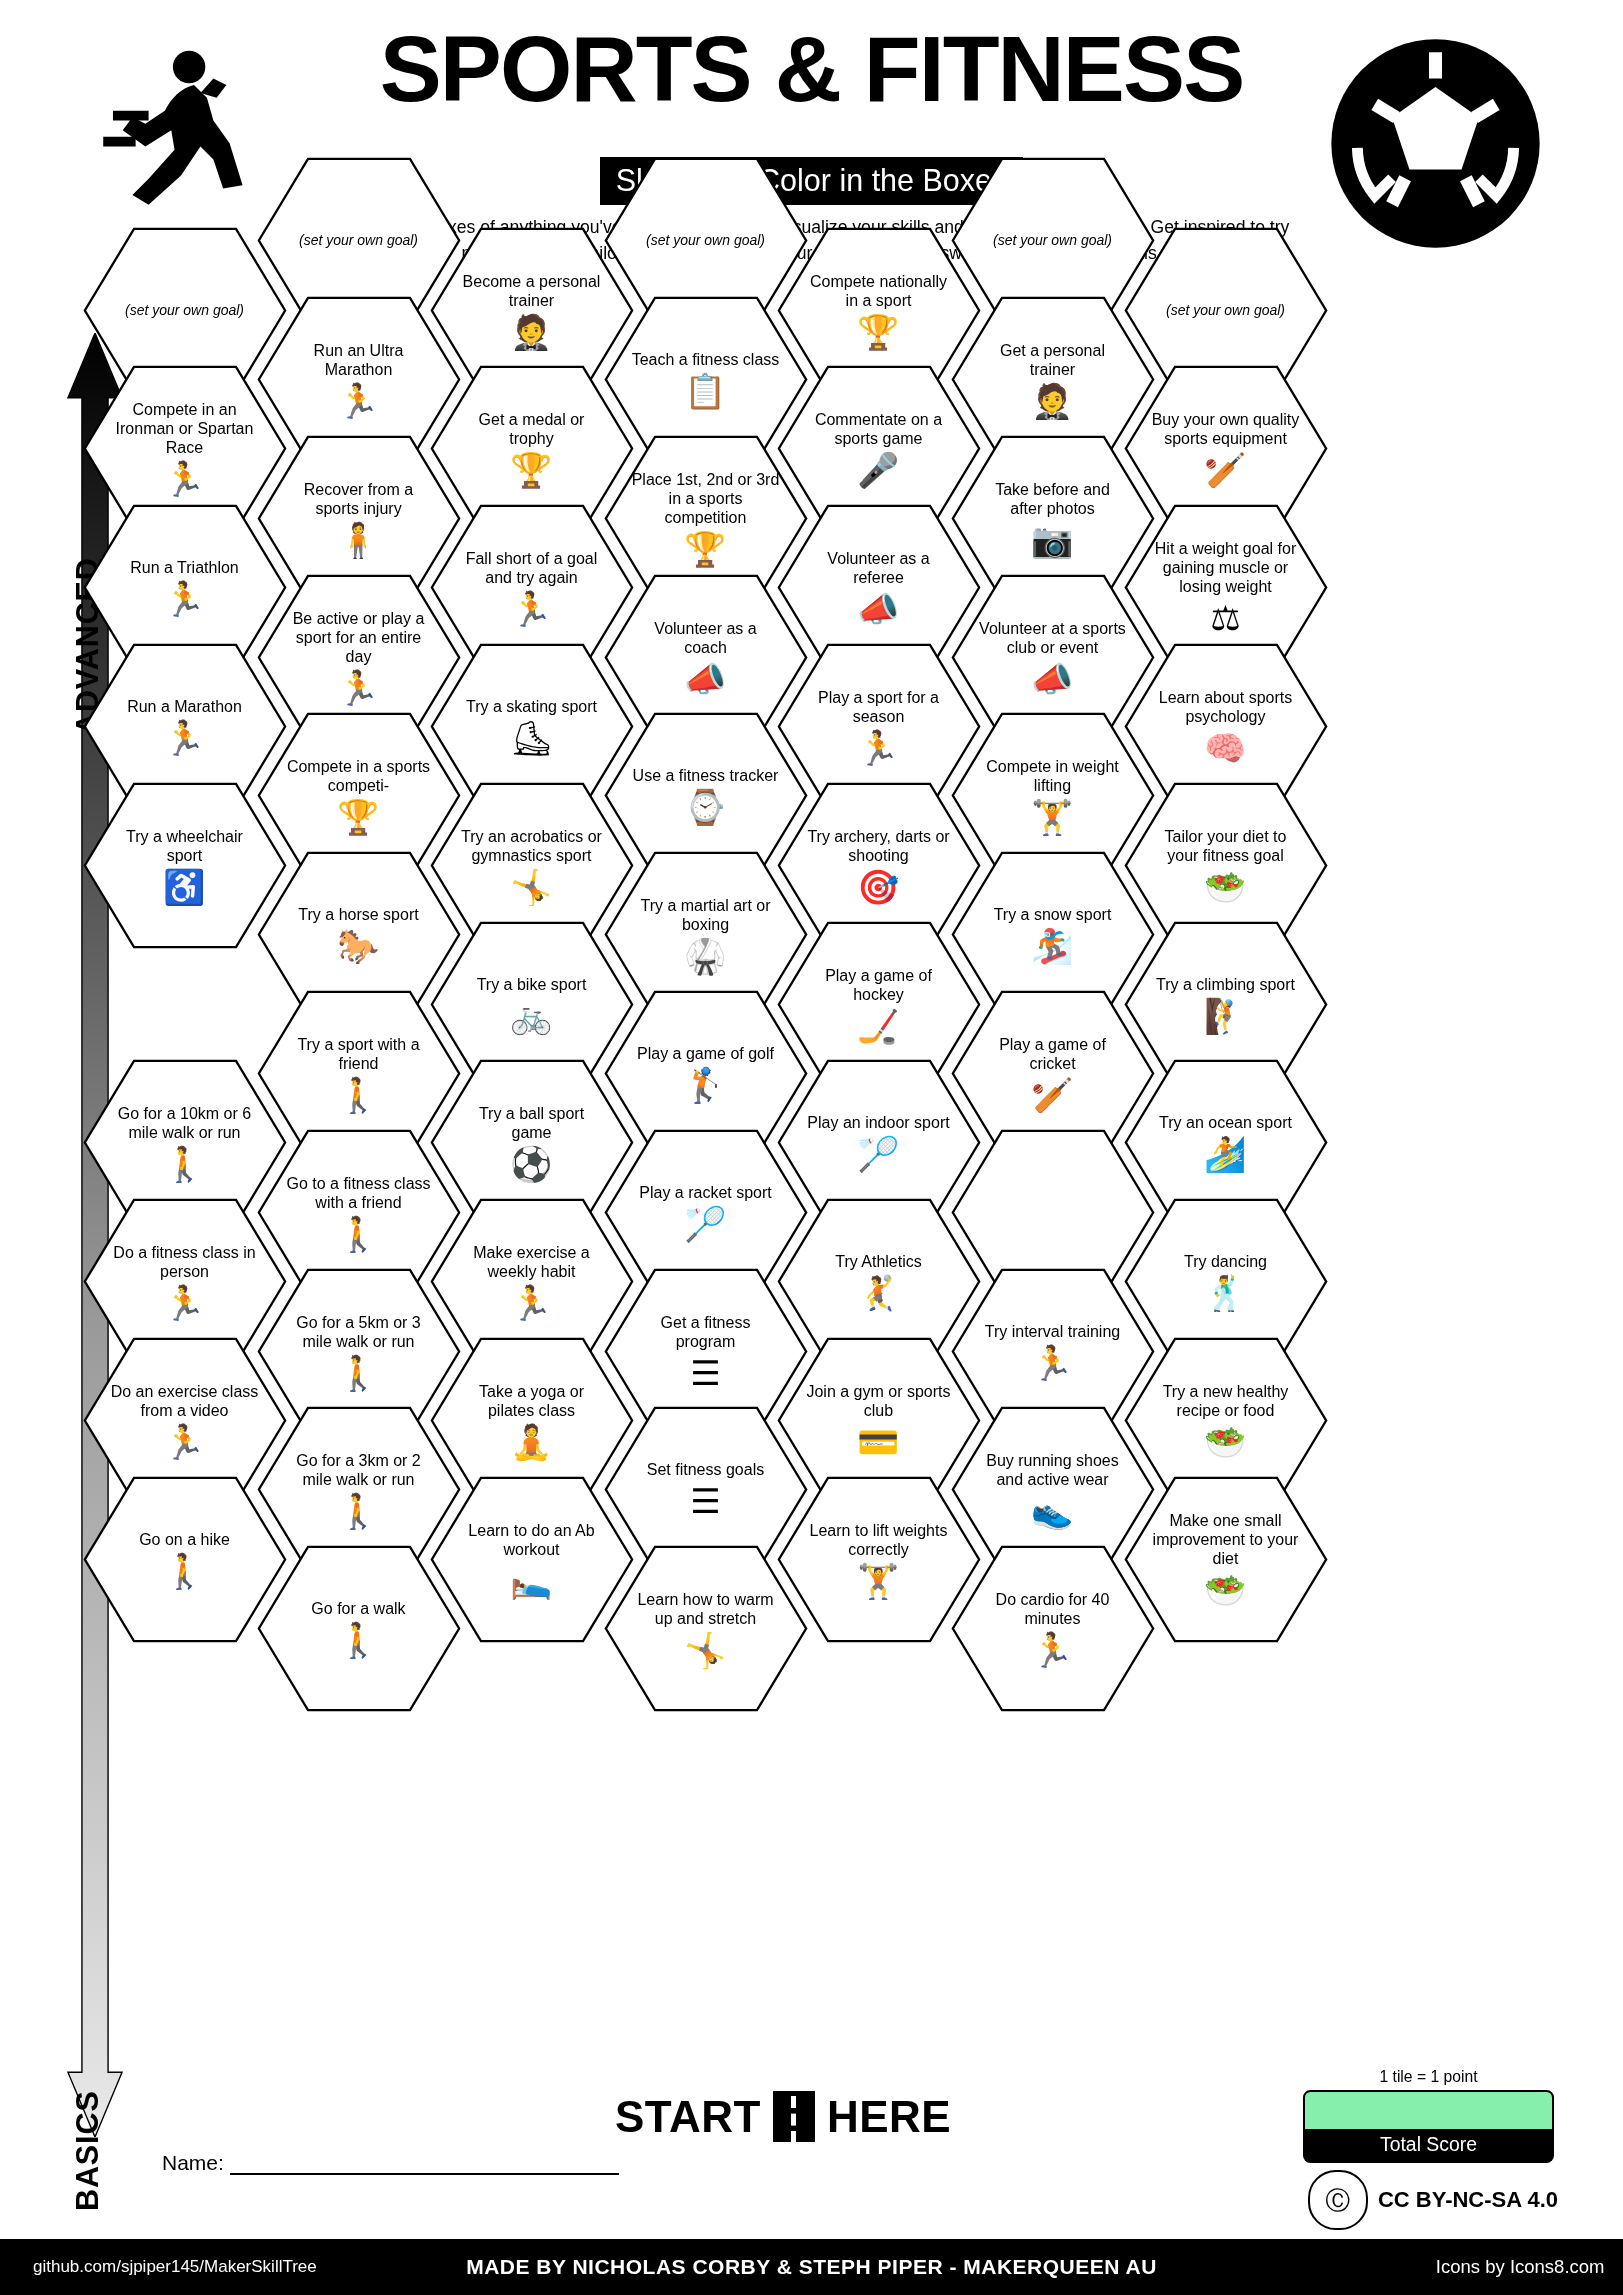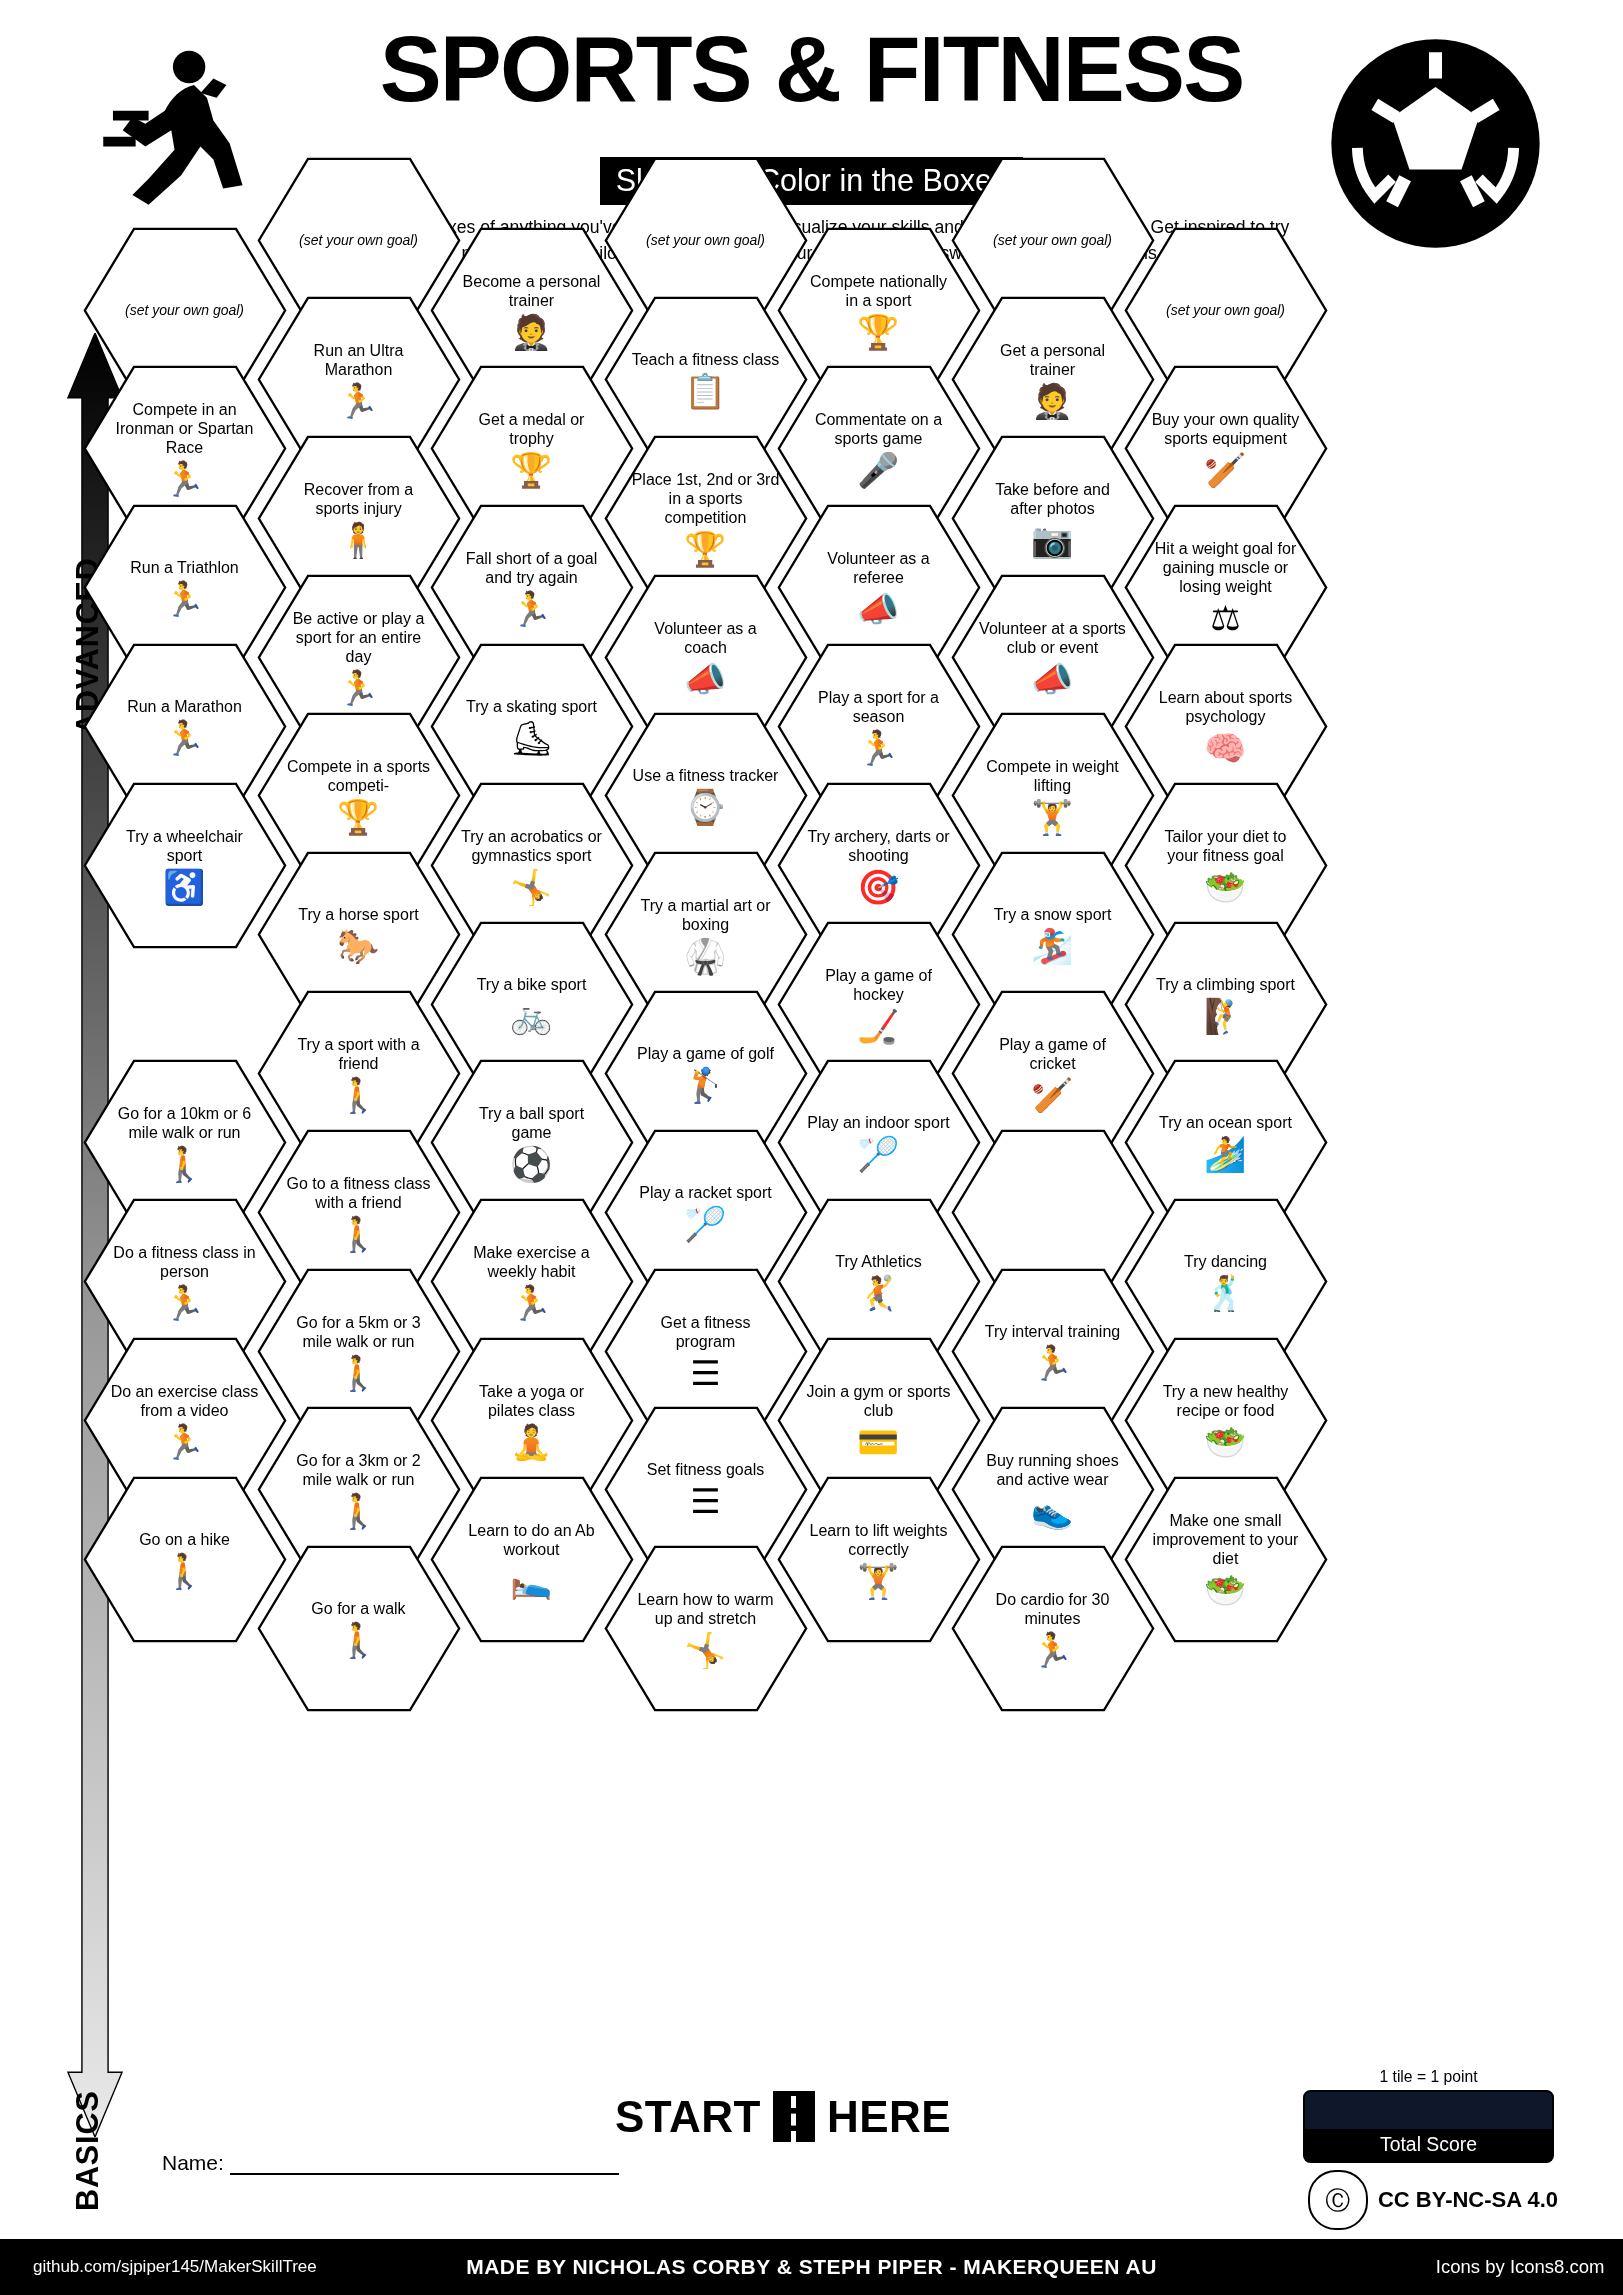--- a/index.html
+++ b/index.html
@@ -34,21 +34,21 @@
   .start-row{position:absolute;left:615px;top:2091px;display:flex;align-items:center;gap:12px;}
   .start-row .word{font-size:44px;font-weight:bold;letter-spacing:0.5px;}
   .road{width:42px;height:51px;background:#000;position:relative;}
   .road:before{content:"";position:absolute;left:18.5px;top:4.6px;width:4.6px;height:12px;background:#fff;box-shadow:0 17.6px 0 #fff,0 35px 0 #fff;}
 
   .name-row{position:absolute;left:162px;top:2151px;font-size:21px;display:flex;align-items:flex-end;gap:6.5px;}
   .name-line{width:389px;border-bottom:2.3px solid #000;height:18.5px;}
 
   .score-box{position:absolute;right:69px;top:2068px;width:251px;}
   .score-note{font-size:15.7px;text-align:center;margin-bottom:3.7px;}
-  .score-frame{border:2.8px solid #000;border-radius:7.4px;height:69px;position:relative;background:#0f172a;}
+  .score-frame{border:2.8px solid #000;border-radius:7.4px;height:69px;position:relative;background:#86efac;}
   .score-label{position:absolute;left:0;right:0;bottom:0;background:#000;color:#fff;font-size:19.4px;text-align:center;padding:3.7px 0 4.6px 0;}
 
   .cc{position:absolute;right:65px;top:2170px;display:flex;align-items:center;gap:10.2px;}
   .cc-text{font-size:22px;font-weight:bold;}
   .cc-icon{width:56px;height:56px;border:2.3px solid #000;border-radius:28px;display:flex;align-items:center;justify-content:center;font-size:25px;}
 
   .footer{position:absolute;left:0;bottom:0;width:1623px;height:56px;background:#000;color:#fff;display:flex;align-items:center;}
   .footer .left{position:absolute;left:33px;font-size:17px;}
   .footer .center{position:absolute;left:0;right:0;text-align:center;font-size:21px;font-weight:bold;letter-spacing:0.5px;}
   .footer .right{position:absolute;right:18.5px;font-size:18.5px;}
@@ -641,21 +641,21 @@
       <div class="hexinner">
         <div class="hextext">Buy running shoes and active wear</div>
         <div class="hexicon">👟</div>
       </div>
     </div>
     <div class="hex" style="left: 951px; top: 1545px;">
       <svg class="hexbg" viewBox="0 0 440 360" preserveAspectRatio="none">
         <polygon points="110,4 330,4 436,180 330,356 110,356 4,180" fill="#fff" stroke="#000" stroke-width="5"></polygon>
       </svg>
       <div class="hexinner">
-        <div class="hextext">Do cardio for 30 minutes</div>
+        <div class="hextext">Do cardio for 40 minutes</div>
         <div class="hexicon">🏃</div>
       </div>
     </div>
     <div class="hex" style="left: 1124px; top: 227px;">
       <svg class="hexbg" viewBox="0 0 440 360" preserveAspectRatio="none">
         <polygon points="110,4 330,4 436,180 330,356 110,356 4,180" fill="#fff" stroke="#000" stroke-width="5"></polygon>
       </svg>
       <div class="hexinner">
         <div class="hextext small">(set your own goal)</div>
       </div>

